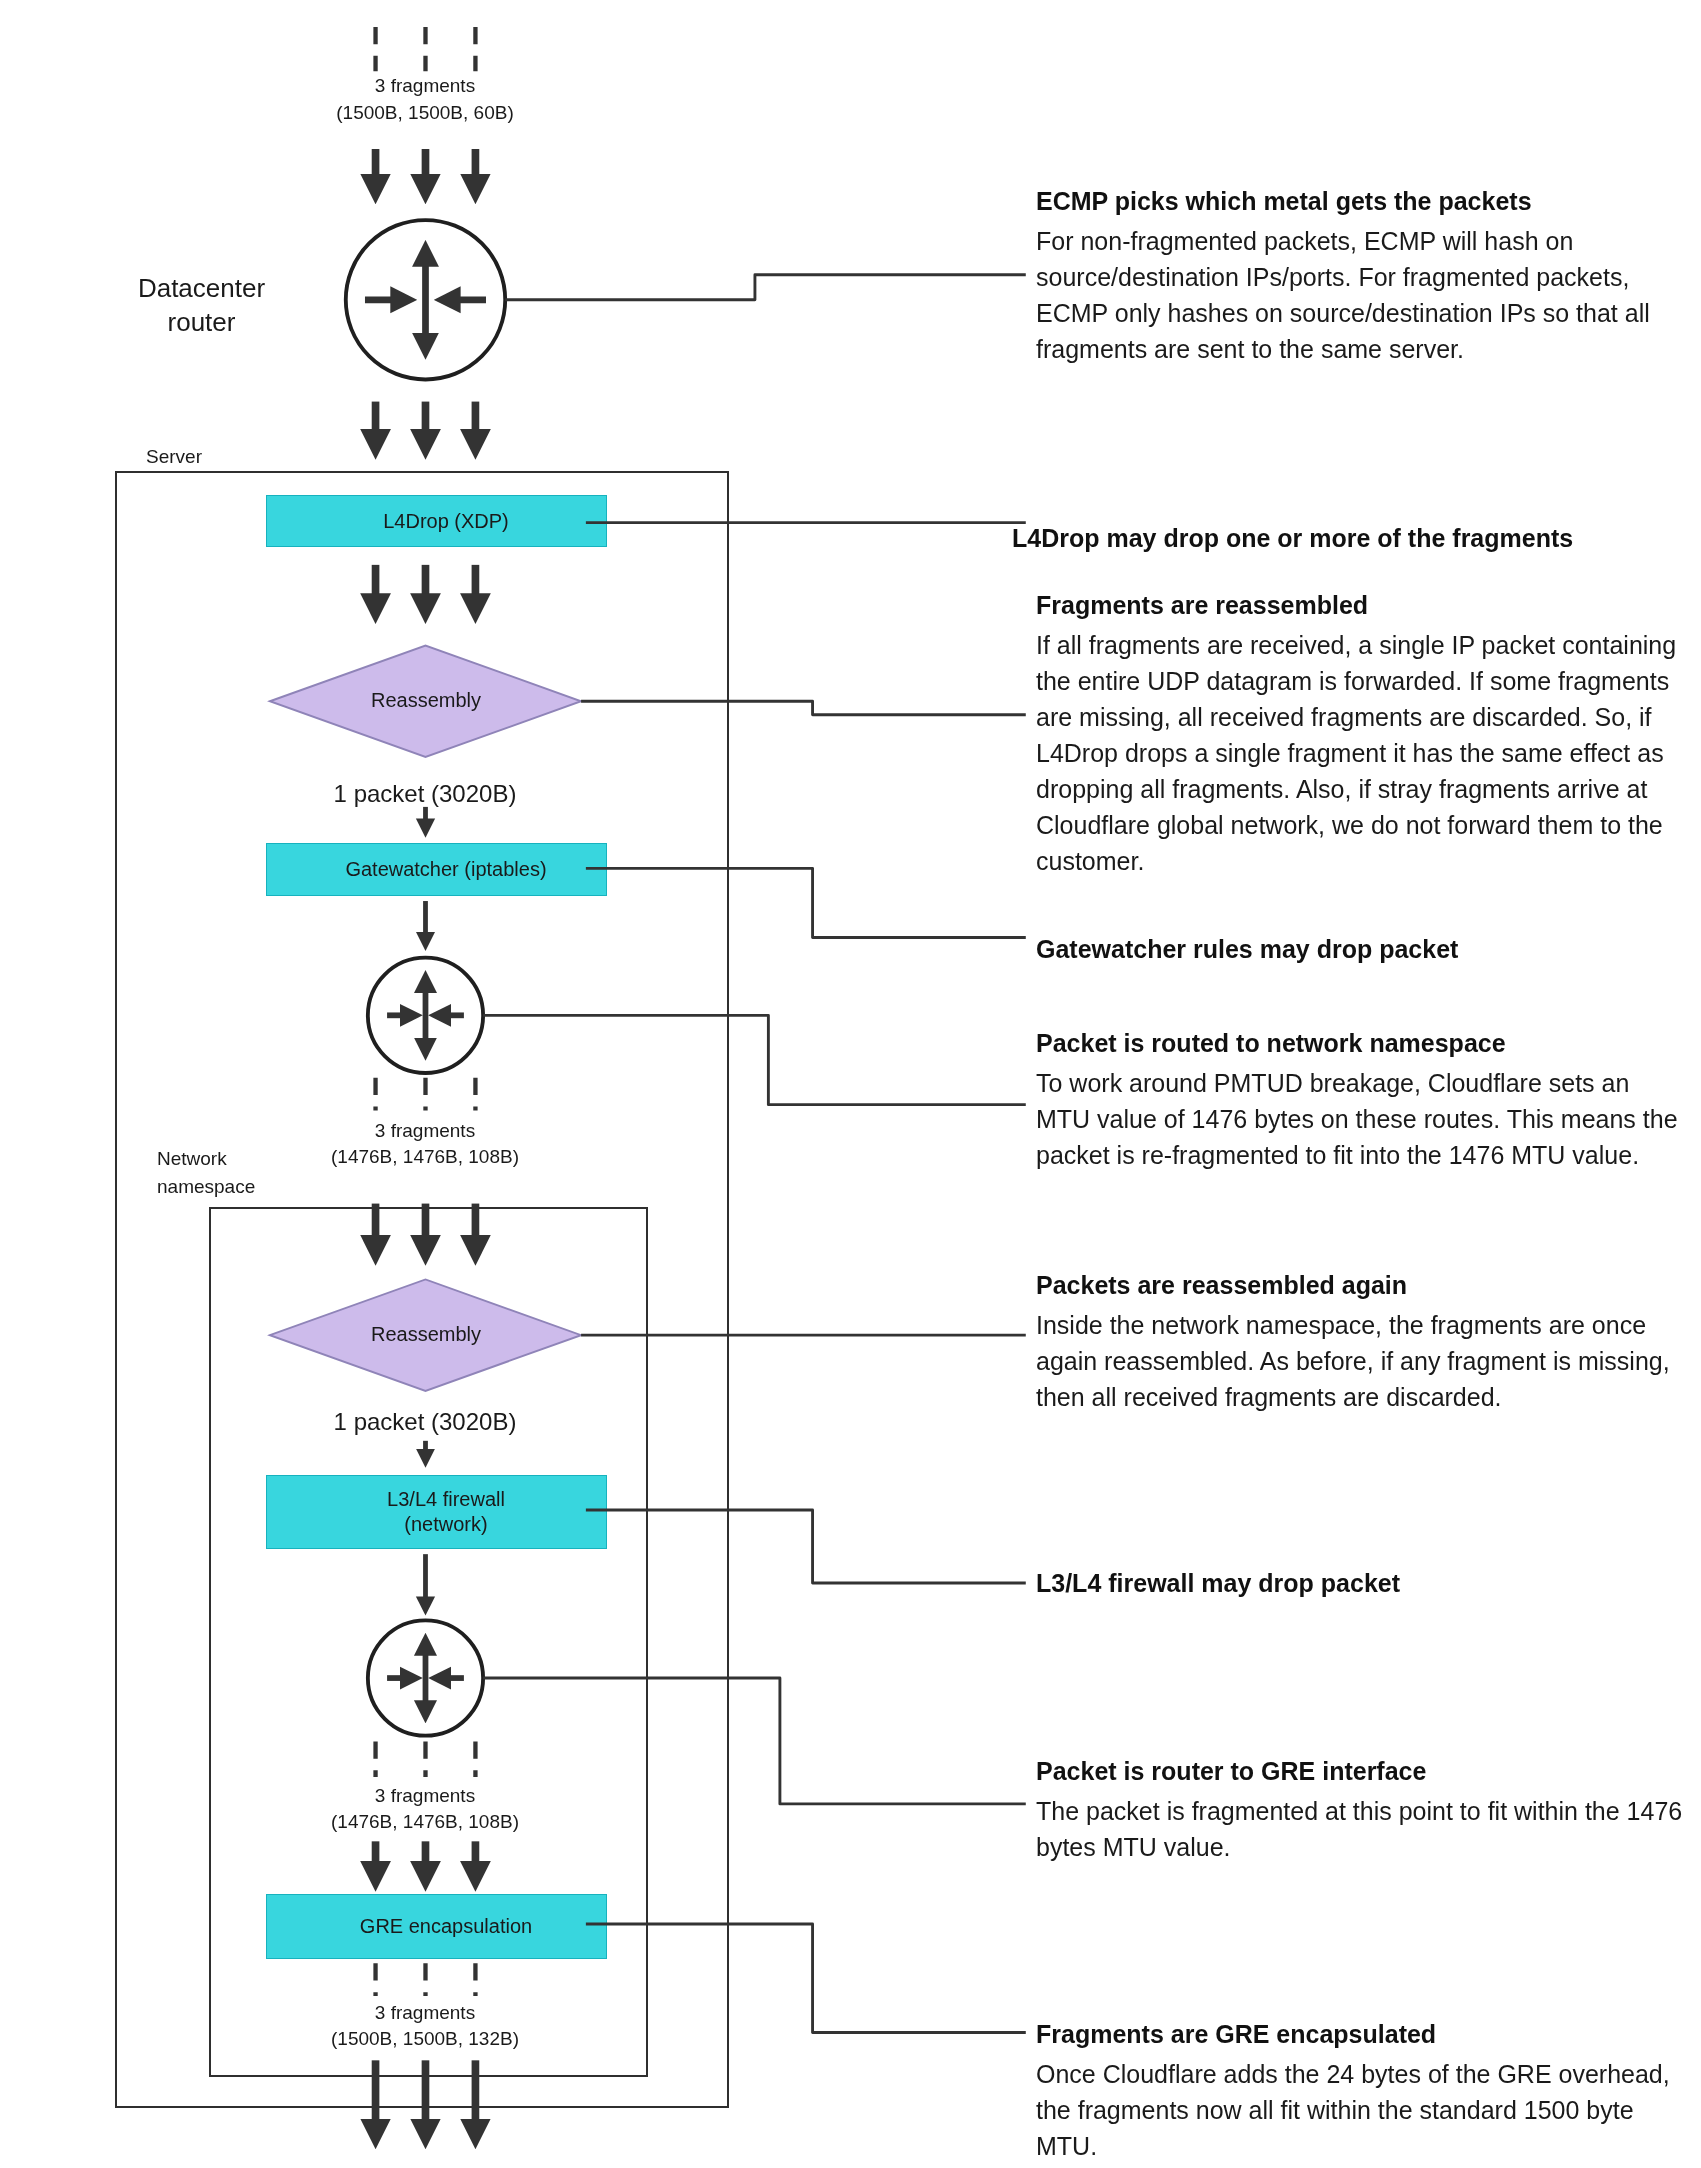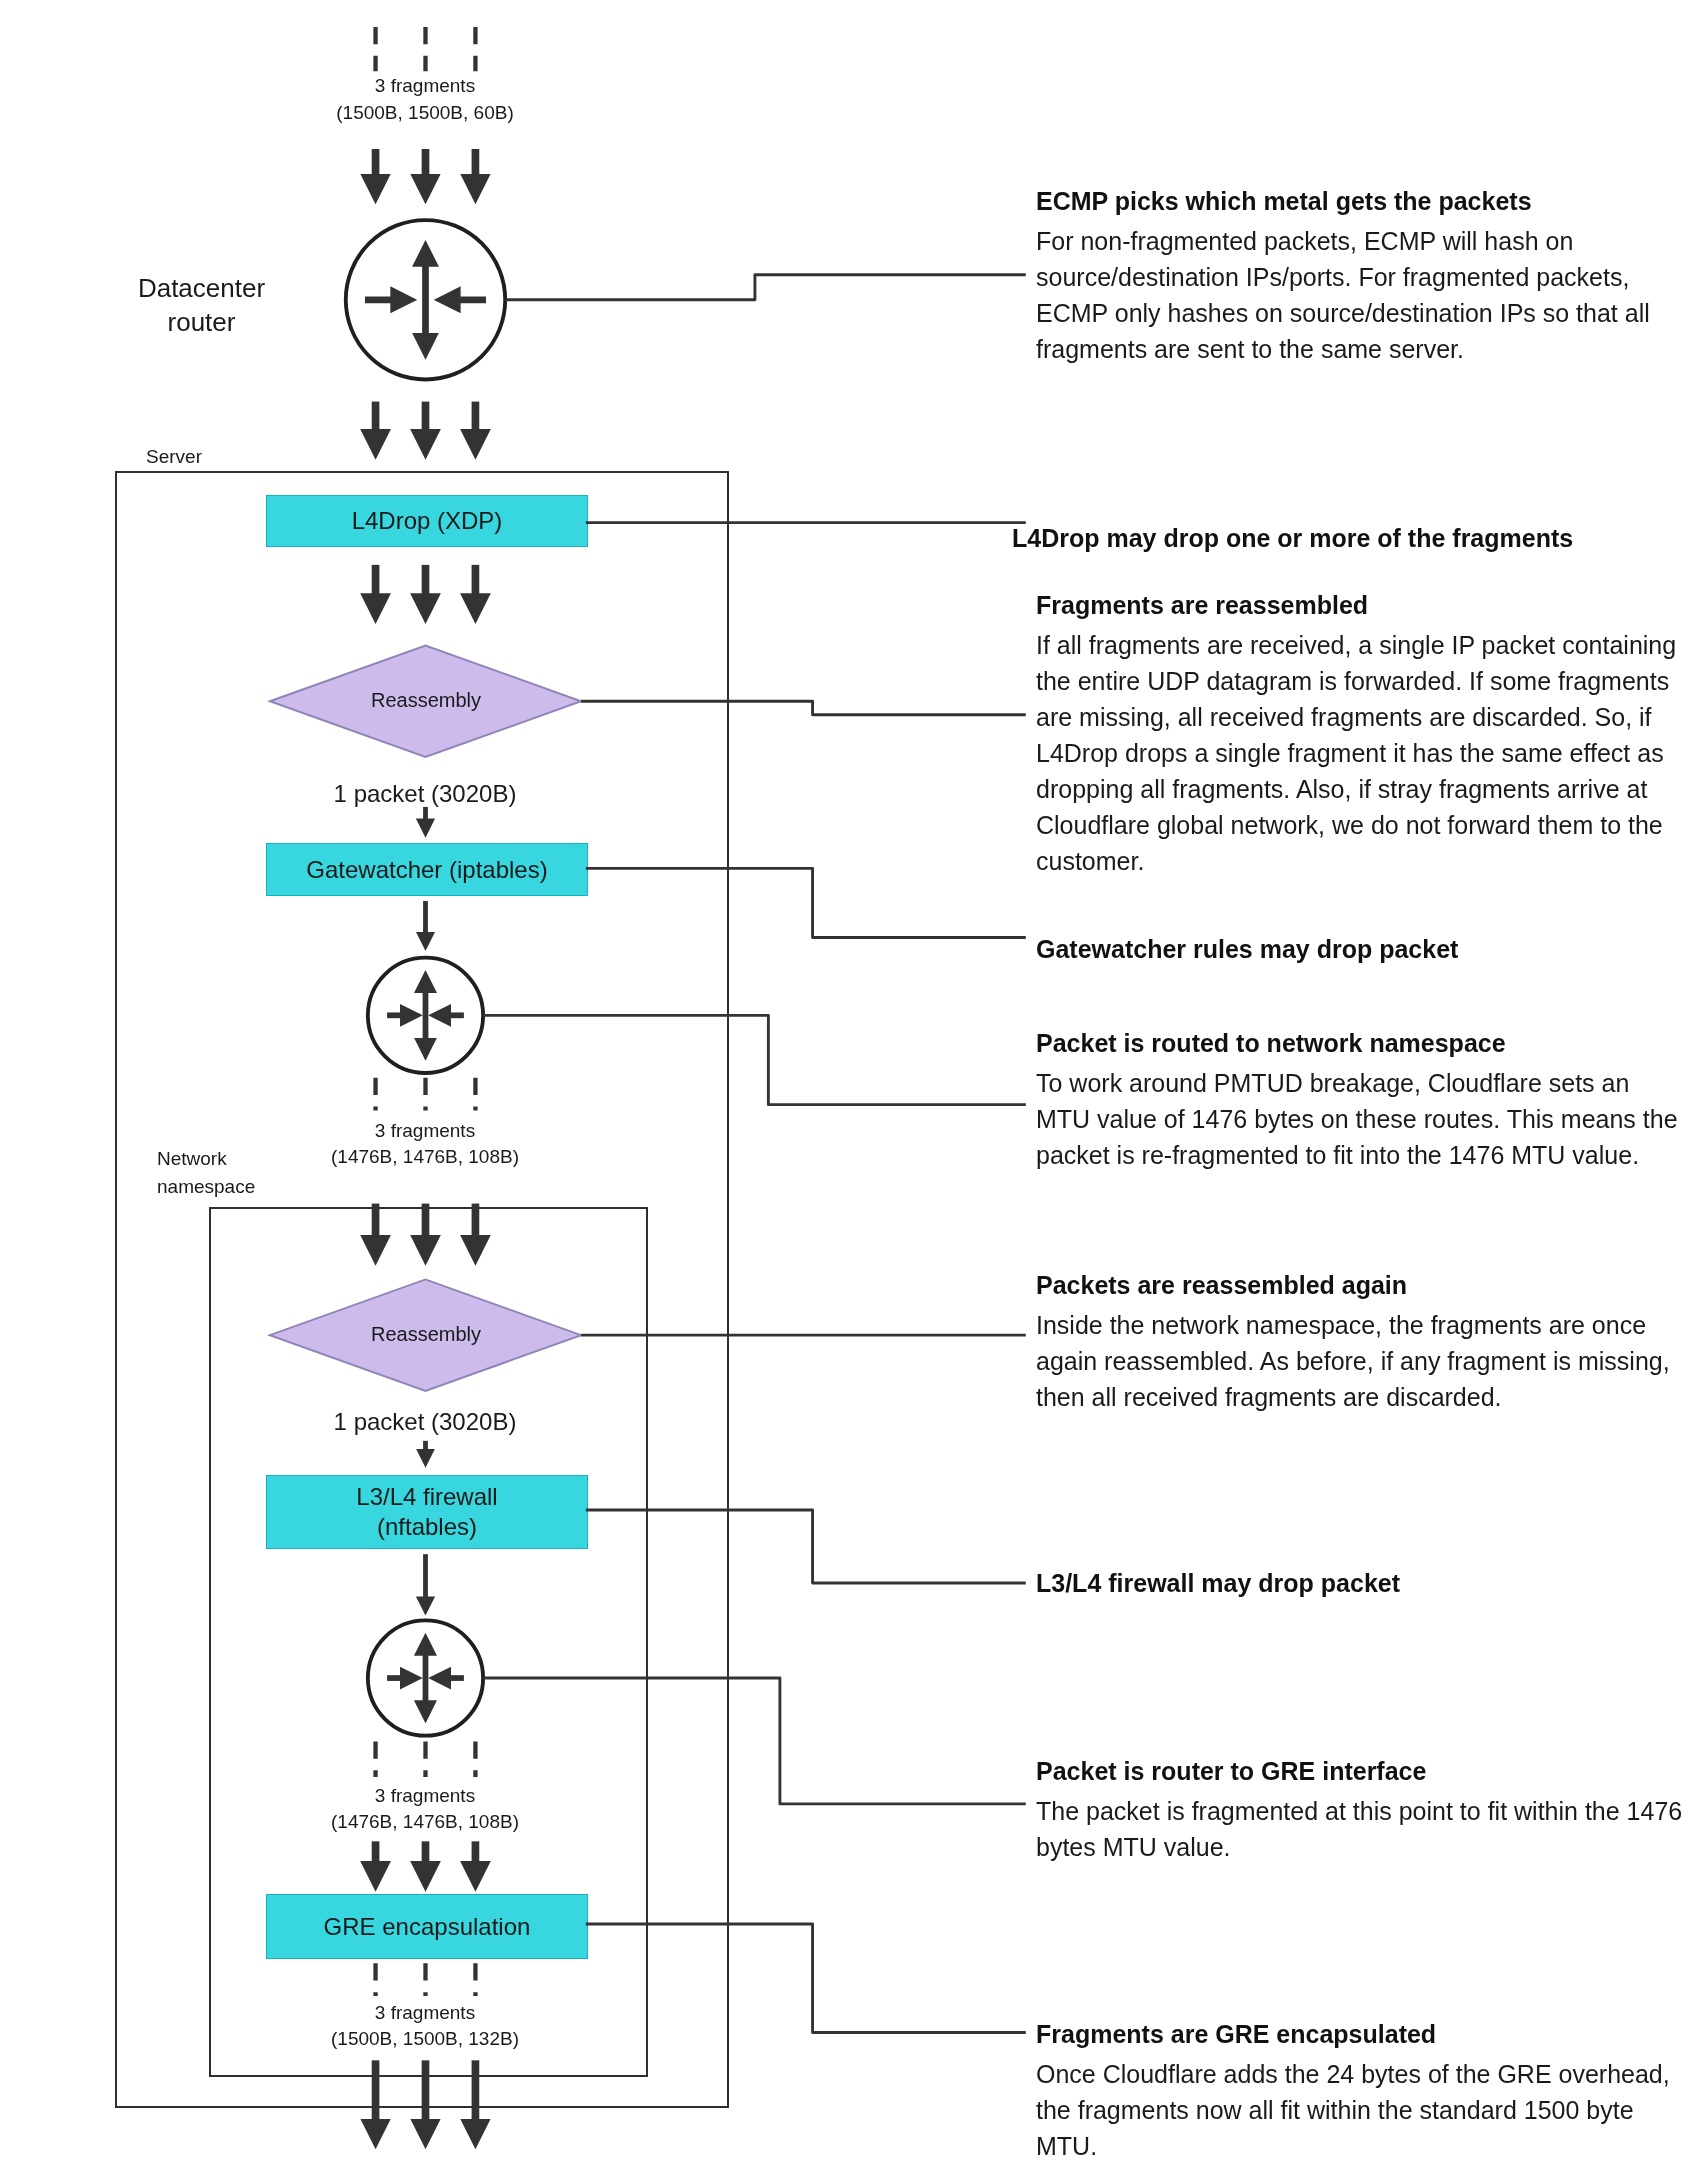--- a/index.html
+++ b/index.html
@@ -9,21 +9,21 @@
     --diamond-purple:#CDBBEB;
     --diamond-border:#8F84B8;
   }
   html,body{margin:0;padding:0;background:#ffffff;}
   body{font-family:"Liberation Sans","DejaVu Sans",sans-serif;color:#1a1a1a;}
   .canvas{position:relative;width:1701px;height:2168px;background:#fff;overflow:hidden;}
   .abs{position:absolute;margin-left:29px;}
   .frame{position:absolute;border:2.9px solid #2f2f2f;background:transparent;}
   .box{position:absolute;background:var(--box-cyan);border:1.9px solid var(--box-cyan-border);
        display:flex;flex-direction:column;align-items:center;justify-content:center;
-       text-align:center;font-size:24px;line-height:1.25;}
+       text-align:center;font-size:20px;line-height:1.25;padding-left:19px;}
   .ctext{position:absolute;text-align:center;}
   .small-label{font-size:19px;line-height:26px;}
   .packet-label{font-size:24px;line-height:27px;}
   .side-label{position:absolute;font-size:19px;line-height:28px;}
   .dc-label{position:absolute;font-size:26px;line-height:34px;text-align:center;}
   .diamond-label{position:absolute;text-align:center;font-size:20px;line-height:25px;}
   .note{position:absolute;width:653px;}
   .note h3{margin:0;font-size:25px;line-height:35px;font-weight:bold;color:#111;}
   .note p{margin:3.8px 0 0 0;font-size:25px;line-height:36px;color:#1a1a1a;}
   svg.layer{position:absolute;left:0;top:0;pointer-events:none;}
@@ -49,21 +49,21 @@
   <div class="box" style="left:266px;top:495px;width:320px;height:50px;">
     <span>L4Drop (XDP)</span>
   </div>
 
   <div class="box" style="left:266px;top:843px;width:320px;height:51px;">
     <span>Gatewatcher (iptables)</span>
   </div>
 
   <div class="box" style="left:266px;top:1475px;width:320px;height:72px;text-align:right;">
     <span>L3/L4 firewall</span>
-    <span>(nftables)</span>
+    <span>(network)</span>
   </div>
 
   <div class="box" style="left:266px;top:1894px;width:320px;height:63px;">
     <span>GRE encapsulation</span>
   </div>
 
   <svg class="layer" width="1701" height="2168" viewBox="0 0 1771 2257">
     <defs>
       <marker id="ah" viewBox="0 0 10 10" refX="7" refY="5" markerWidth="4" markerHeight="4.5" orient="auto-start-reverse">
         <path d="M0,0 L10,5 L0,10 z"></path>

